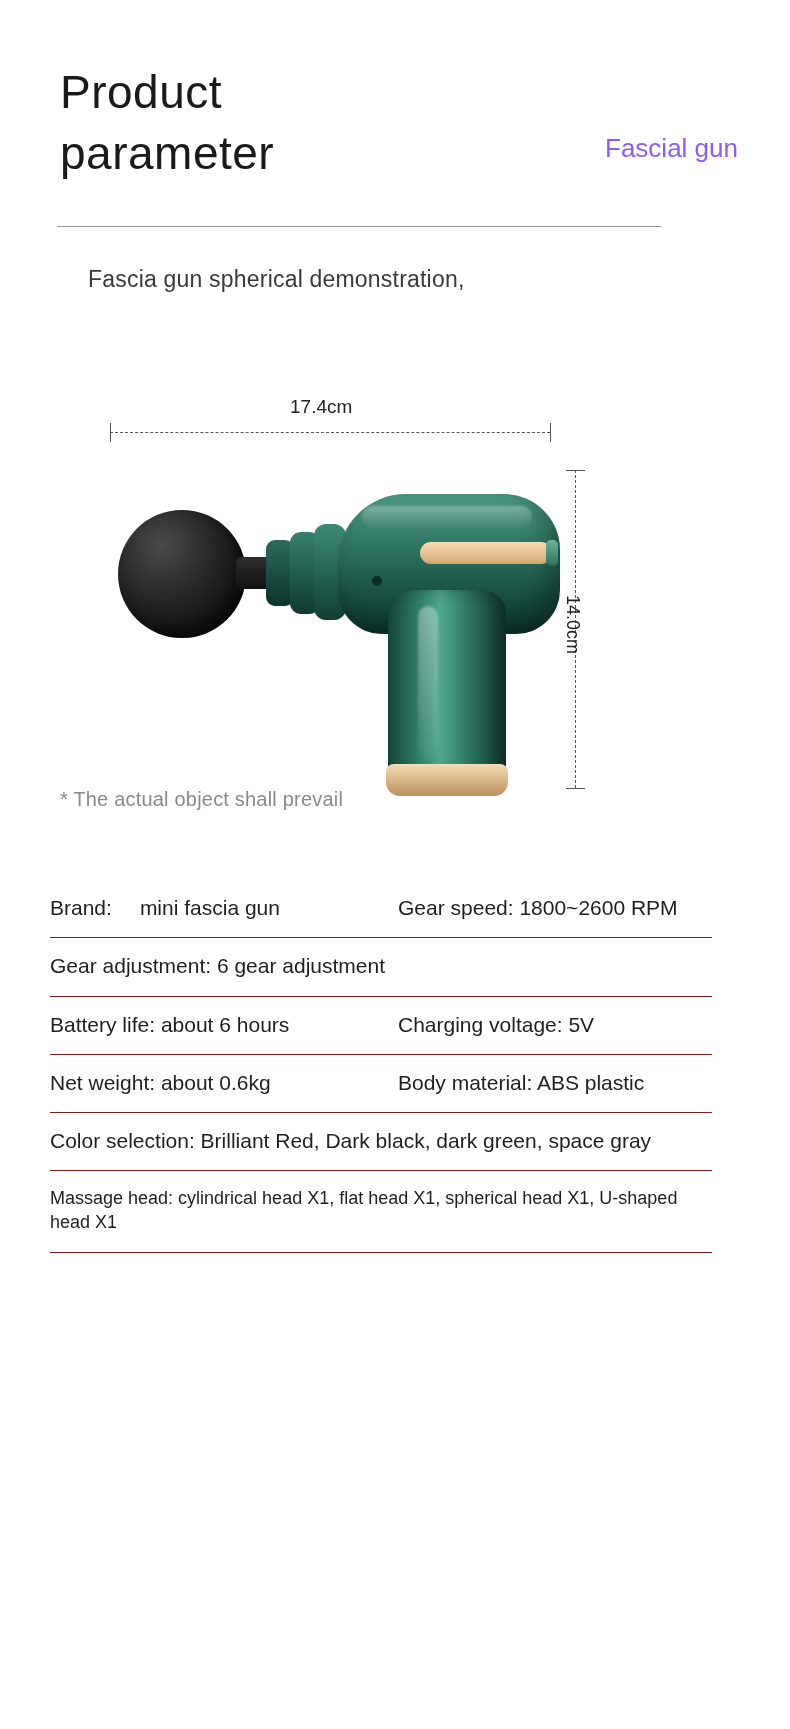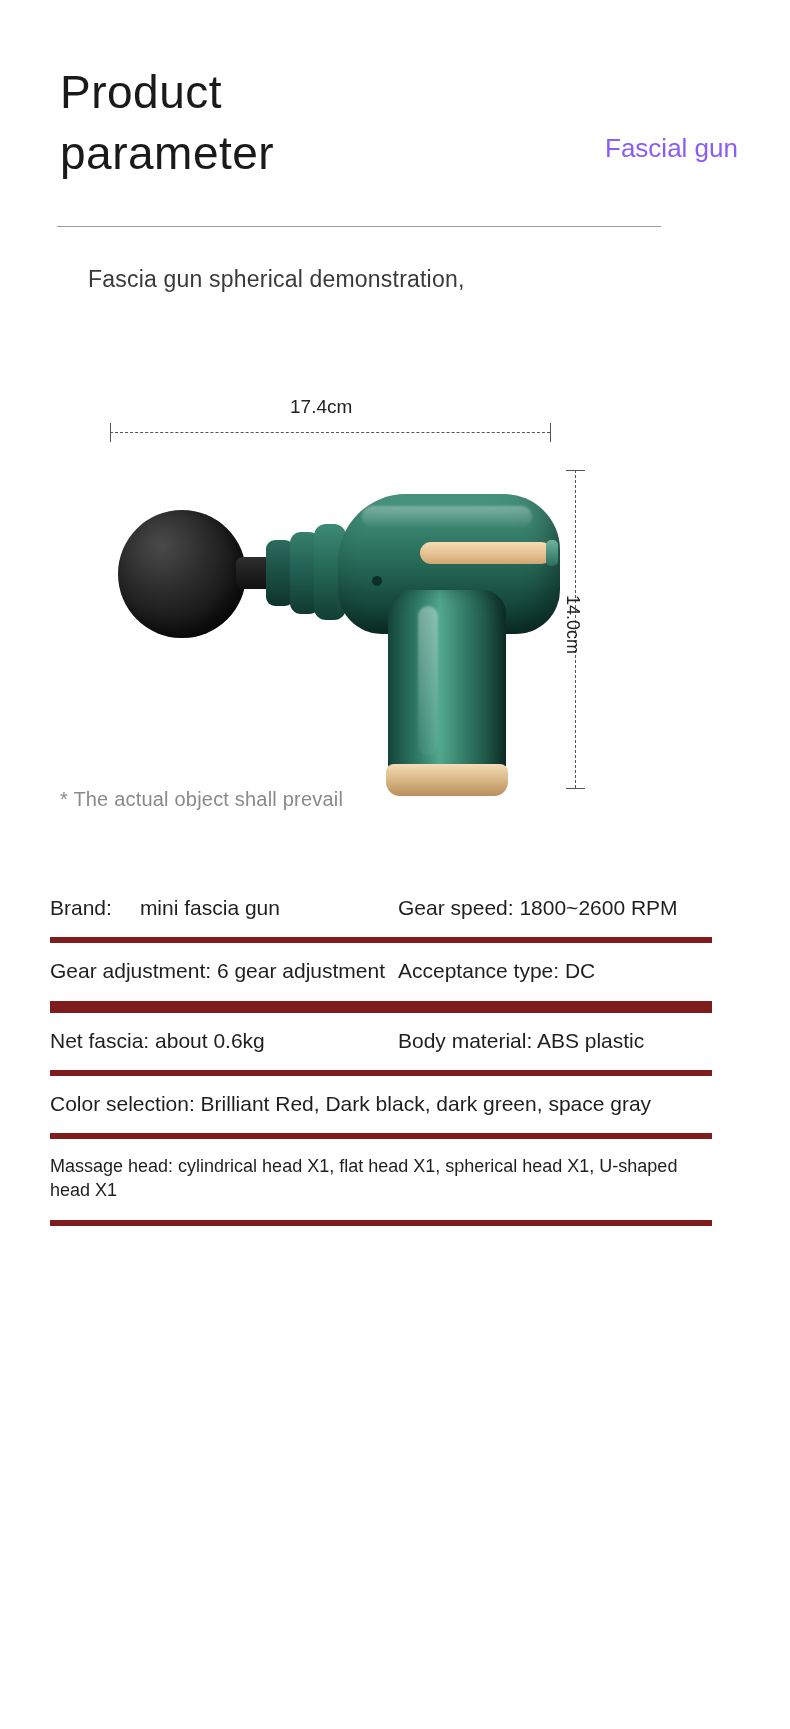--- a/index.html
+++ b/index.html
@@ -271,21 +271,21 @@
 
   
   .specs {
     position: absolute;
     left: 50px;
     top: 880px;
     width: 662px;
   }
   .spec-row {
     display: flex;
-    border-bottom: 6px solid #7f1d1d;
+    border-bottom: 1px solid #7f1d1d;
     align-items: flex-end;
   }
   .spec-row:first-child { border-top: none; }
   .spec-cell {
     padding: 14px 0 16px 0;
     font-size: 21px;
     color: #1f1f1f;
     line-height: 1.3;
   }
   .spec-cell.left { width: 348px; }
@@ -353,28 +353,29 @@
     <div class="spec-row brand-row">
       <div class="spec-cell left">
         <span class="brand-label">Brand:</span>
         <span>mini fascia gun</span>
       </div>
       <div class="spec-cell right">Gear speed: 1800~2600 RPM</div>
     </div>
 
     <div class="spec-row">
       <div class="spec-cell left">Gear adjustment: 6 gear adjustment</div>
-      <div class="spec-cell right">Acceptance type: DC</div>
-    </div>
-
-    <div class="spec-row">
-    </div>
-
-    <div class="spec-row">
-      <div class="spec-cell left">Net fascia: about 0.6kg</div>
+    </div>
+
+    <div class="spec-row">
+      <div class="spec-cell left">Battery life: about 6 hours</div>
+      <div class="spec-cell right">Charging voltage: 5V</div>
+    </div>
+
+    <div class="spec-row">
+      <div class="spec-cell left">Net weight: about 0.6kg</div>
       <div class="spec-cell right">Body material: ABS plastic</div>
     </div>
 
     <div class="spec-row">
       <div class="spec-cell full">Color selection: Brilliant Red, Dark black, dark green, space gray</div>
     </div>
 
     <div class="spec-row">
       <div class="spec-cell full small">Massage head: cylindrical head X1, flat head X1, spherical head X1, U-shaped head X1</div>
     </div>

